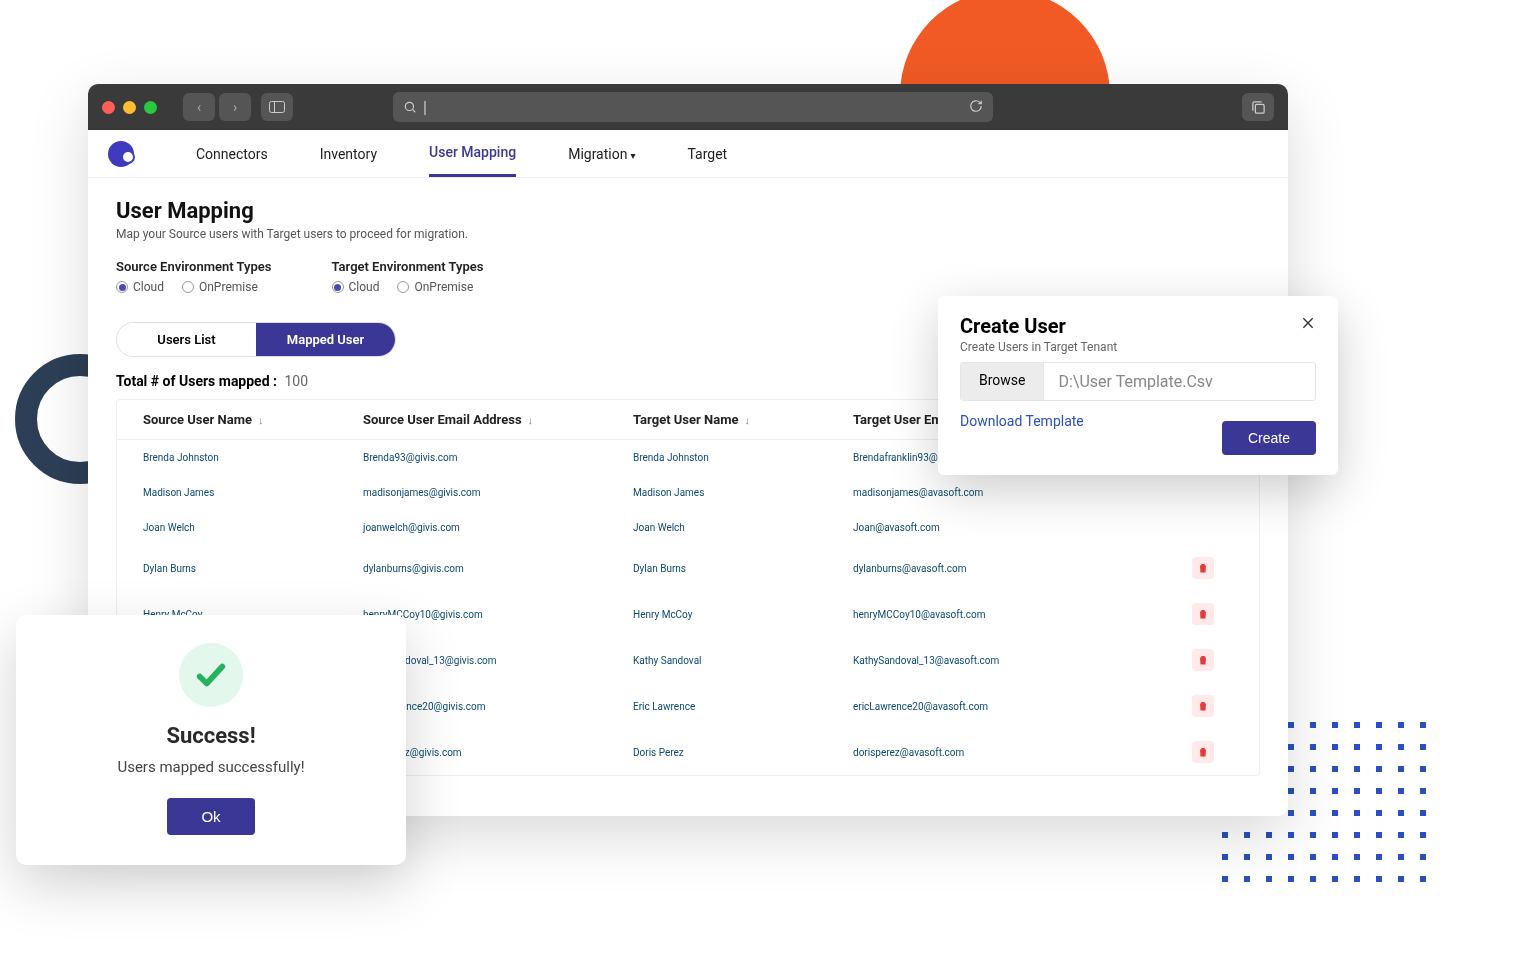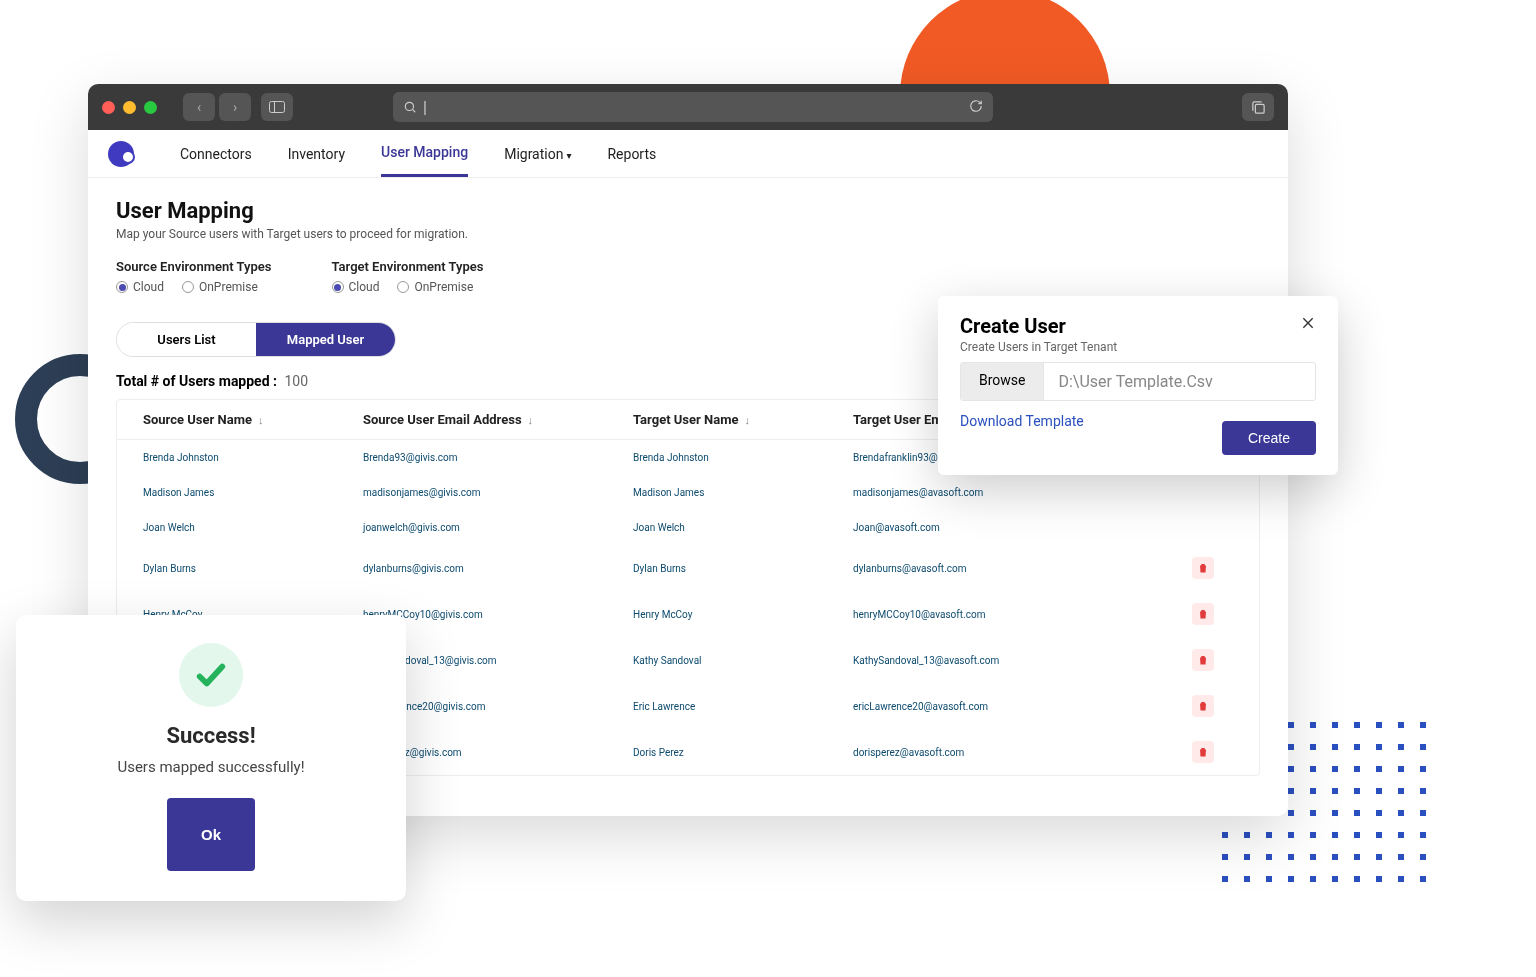--- a/index.html
+++ b/index.html
@@ -107,21 +107,21 @@
     display:flex;align-items:center;justify-content:center;color:#ccc;
   }
 
   
   .topnav {
     height: 48px;
     border-bottom: 1px solid #eee;
     display: flex;
     align-items: center;
     padding: 16px 20px;
-    gap: 36px;
+    gap: 52px;
     font-size: 14px;
     color: #222;
   }
   .logo {
     width: 26px; height: 26px; border-radius: 50%;
     background: #3f3abf;
     position: relative;
     margin-right: 10px;
   }
   .logo::after {
@@ -227,22 +227,22 @@
     background: #e4f7ec;
     margin: 0 auto 16px;
     display:flex;align-items:center;justify-content:center;
   }
   .check-circle svg { width: 34px; height: 34px; stroke:#24b25d; stroke-width:4; fill:none; stroke-linecap:round; stroke-linejoin:round;}
   .succ-title { font-size: 22px; font-weight:700; color:#2a2a2a; }
   .succ-msg { font-size: 15px; color:#444; margin-top:10px; }
   .ok-btn {
     margin-top: 22px;
     background:#3b3796; color:#fff;
-    padding: 28px 34px; border-radius:4px;
-    font-size:15px; cursor:pointer; border:none;font-weight:bold;
+    padding: 10px 34px; border-radius:4px;
+    font-size:15px; cursor:pointer; border:none;
   }
 </style>
 </head>
 <body>
 
 <div class="orange-circle"></div>
 <div class="ring"></div>
 <div class="dots">
     <span></span>
     <span></span>
@@ -365,21 +365,21 @@
   </div>
 
   <div class="topnav">
     <div class="logo"></div>
     <div class="nav-item">Connectors</div>
     <div class="nav-item">Inventory</div>
     <div class="nav-item active">User Mapping</div>
     <div class="nav-item">
       <span>Migration</span><span class="chev">▾</span>
     </div>
-    <div class="nav-item">Reports</div>
+    <div class="nav-item">Target</div>
   </div>
 
   <div class="content">
     <div class="page-title">User Mapping</div>
     <div class="page-sub">Map your Source users with Target users to proceed for migration.</div>
 
     <div class="env-row">
       <div class="env-block">
         <div class="lbl">Source Environment Types</div>
         <div class="radios">

